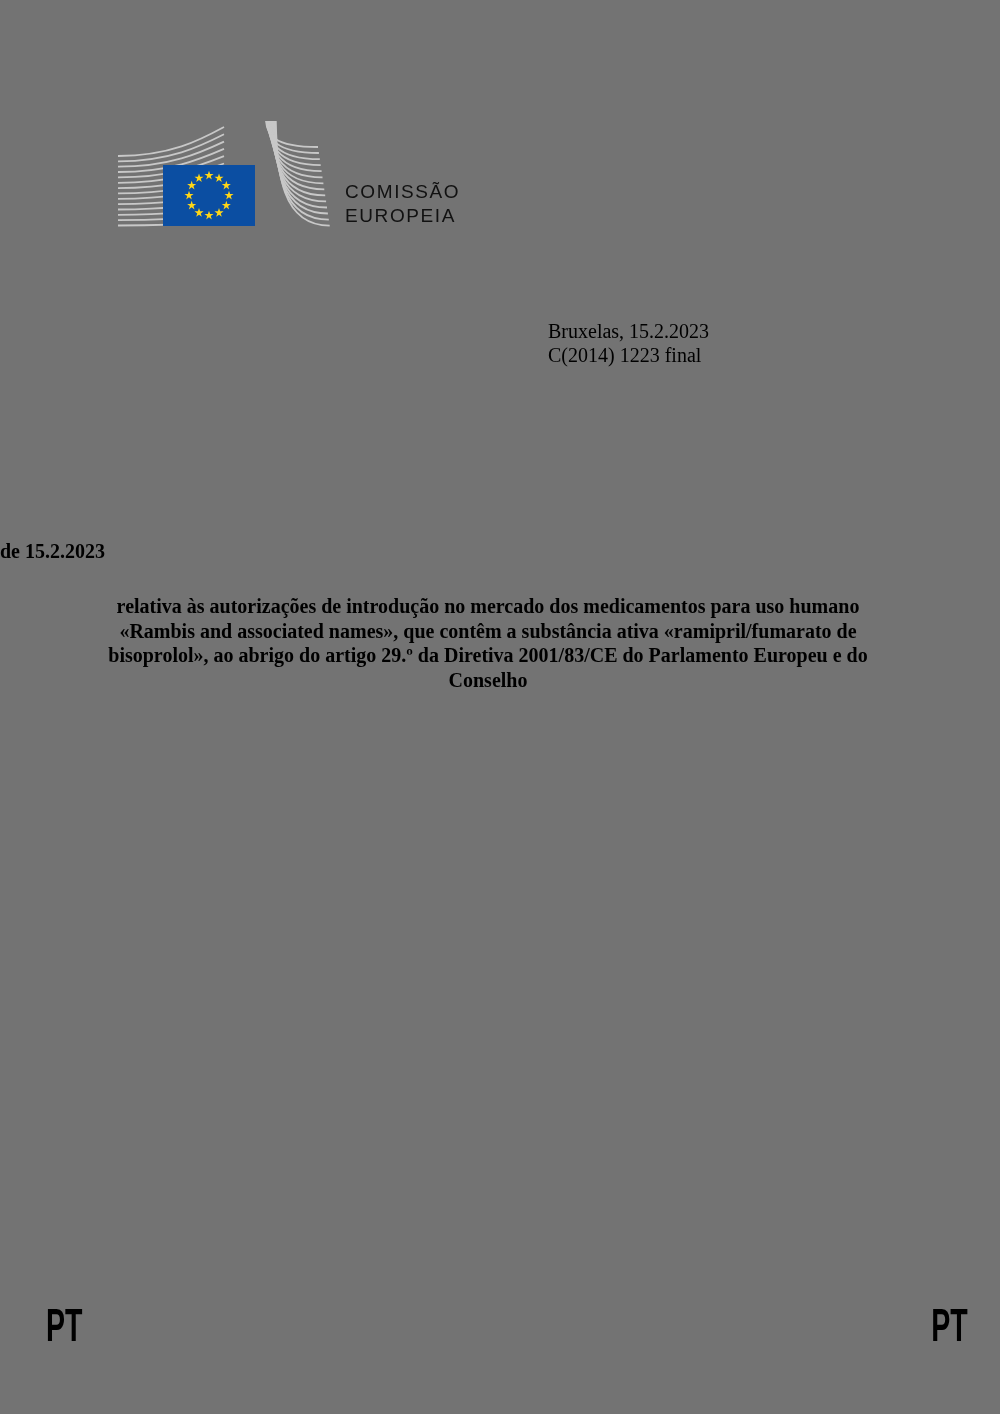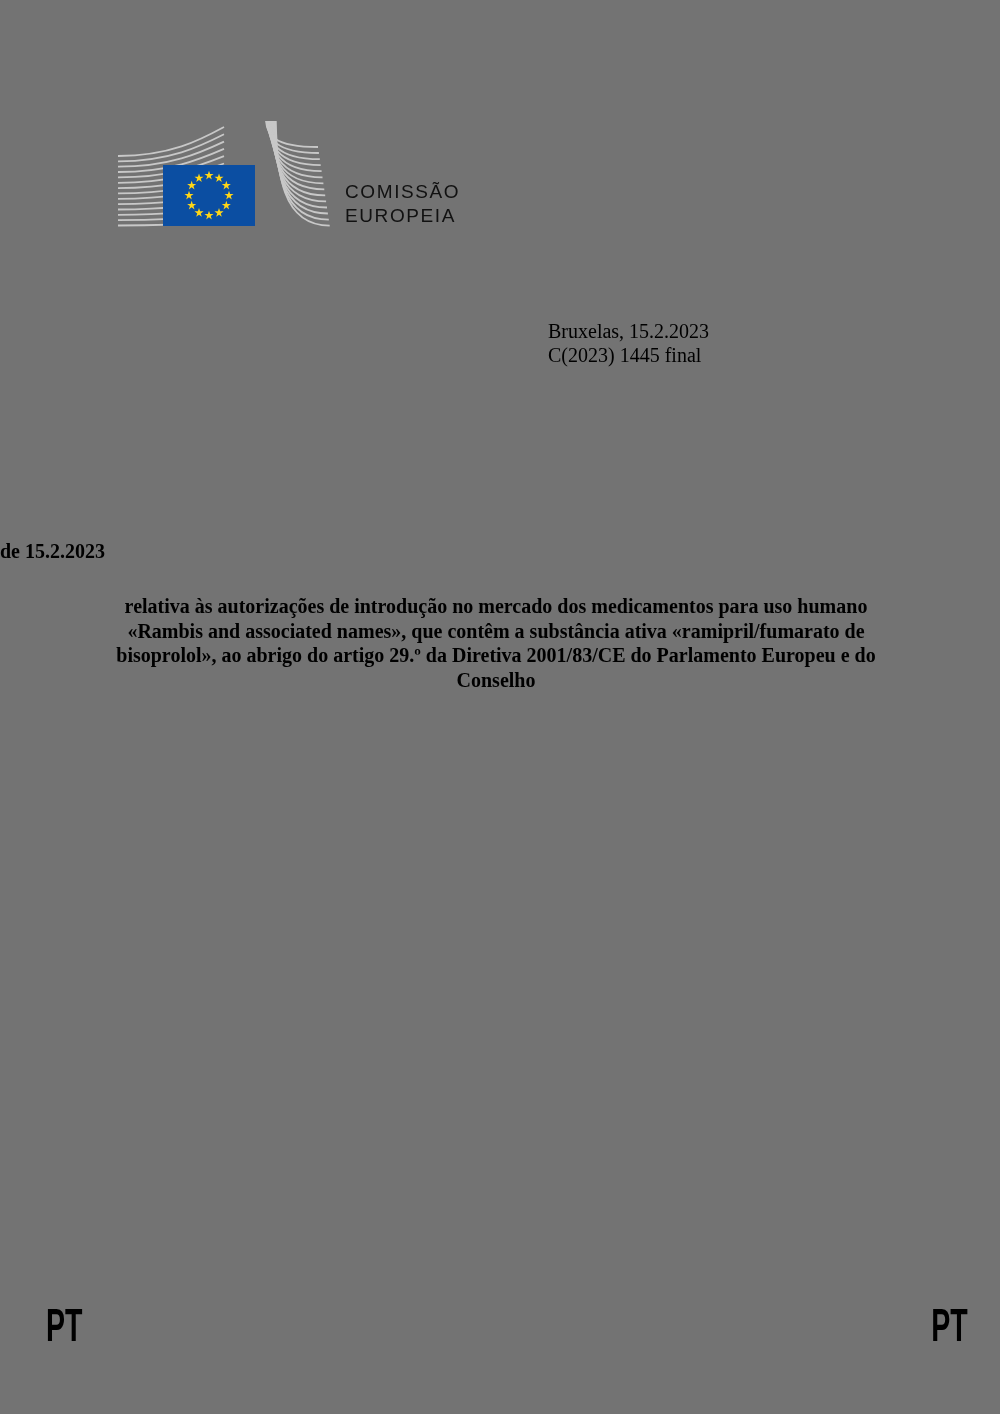--- a/index.html
+++ b/index.html
@@ -53,21 +53,21 @@
     position: absolute;
     left: 0;
     top: 540px;
     width: 100%;
     text-align: left;
     font-weight: bold;
     font-size: 20px;
   }
   .doc-subject {
     position: absolute;
-    left: 116px;
+    left: 108px;
     top: 594px;
     width: 760px;
     text-align: center;
     font-weight: bold;
     font-size: 20px;
     line-height: 24.5px;
   }
   .doc-eee {
     position: absolute;
     left: 0;
@@ -146,21 +146,21 @@
         </g>
     </svg>
     <div class="org-name">
       <div>COMISSÃO</div>
       <div>EUROPEIA</div>
     </div>
   </div>
 
   <div class="dateblock">
     <div>Bruxelas, 15.2.2023</div>
-    <div>C(2023) 1445 final</div>
+    <div>C(2014) 1223 final</div>
   </div>
 
   <div class="doc-date">de 15.2.2023</div>
   <div class="doc-subject">relativa às autorizações de introdução no mercado dos medicamentos para uso humano «Rambis and associated names», que contêm a substância ativa «ramipril/fumarato de bisoprolol», ao abrigo do artigo 29.º da Diretiva 2001/83/CE do Parlamento Europeu e do Conselho</div>
 
   <div class="lang-code lang-left">PT</div>
   <div class="lang-code lang-right">PT</div>
 
 </div>
 

